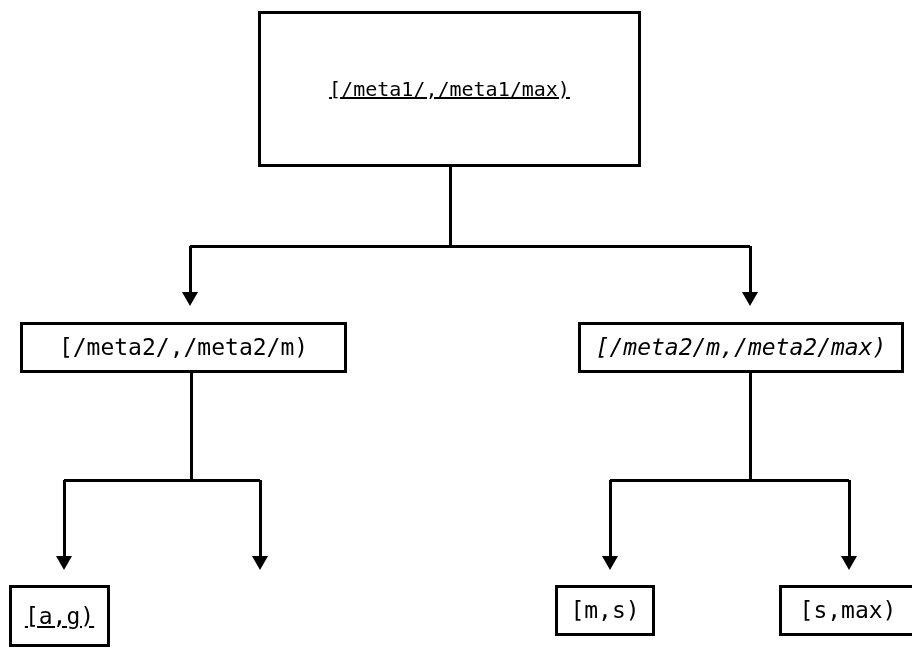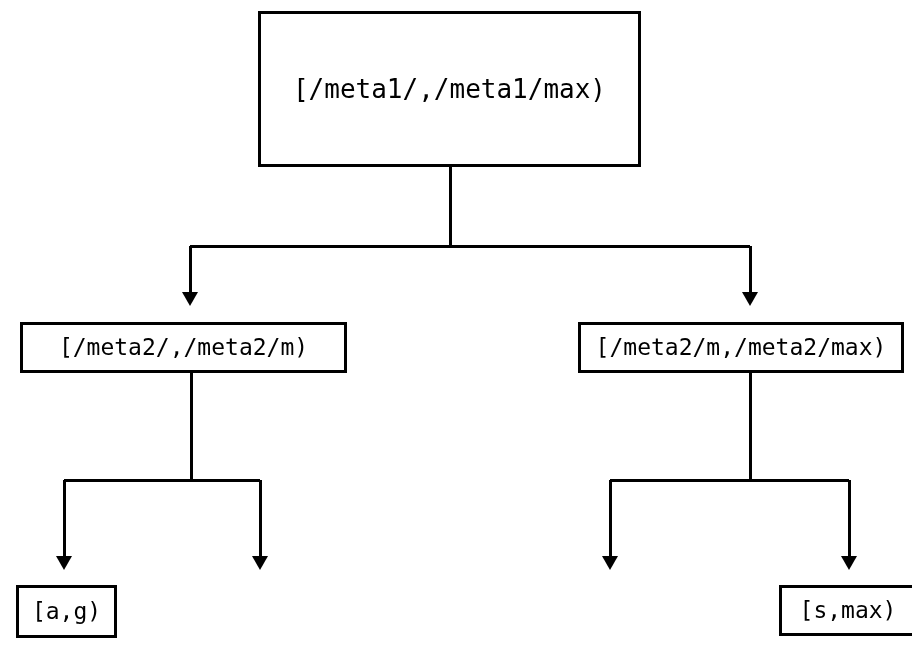--- a/index.html
+++ b/index.html
@@ -38,21 +38,22 @@
   }
   .node-label {
     font-family: "DejaVu Sans Mono", "Liberation Mono", monospace;
     color: #000000;
     white-space: pre;
     line-height: 1;
     text-align: center;
     letter-spacing: 0px;
   }
   .root-node .node-label {
-    font-size: 26px;
+    font-size: 20px;
+    text-decoration: underline;
   }
   .mid-node .node-label {
     font-size: 23px;
   }
   .leaf-node .node-label {
     font-size: 23px;
   }
 </style>
 </head>
 <body>
@@ -93,27 +94,30 @@
   </svg>
 
   <div class="node-box root-node" style="left:258px; top:11px; width:383px; height:156px;">
     <span class="node-label">[/meta1/,/meta1/max)</span>
   </div>
 
   <div class="node-box mid-node" style="left:20px; top:322px; width:327px; height:51px;">
     <span class="node-label">[/meta2/,/meta2/m)</span>
   </div>
 
-  <div class="node-box mid-node" style="left:578px; top:322px; width:326px; height:51px;">
+  <div class="node-box mid-node" style="left:578px; top:322px; width:326px; height:51px;font-style:italic;">
     <span class="node-label">[/meta2/m,/meta2/max)</span>
   </div>
 
-  <div class="node-box leaf-node" style="left:16px; top:585px; width:101px; height:53px;">
+  <div class="node-box leaf-node" style="left:9px; top:585px; width:101px; height:62px;text-decoration:underline;">
     <span class="node-label">[a,g)</span>
   </div>
 
 
+  <div class="node-box leaf-node" style="left:555px; top:585px; width:100px; height:51px;">
+    <span class="node-label">[m,s)</span>
+  </div>
 
   <div class="node-box leaf-node" style="left:779px; top:585px; width:138px; height:51px;">
     <span class="node-label">[s,max)</span>
   </div>
 
 </div>
 
 </body></html>

